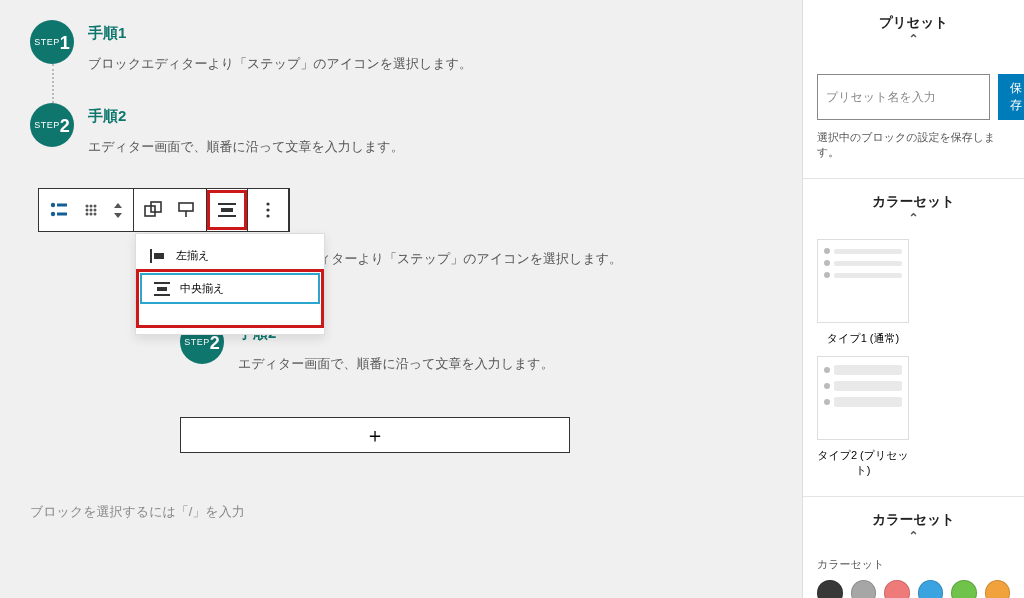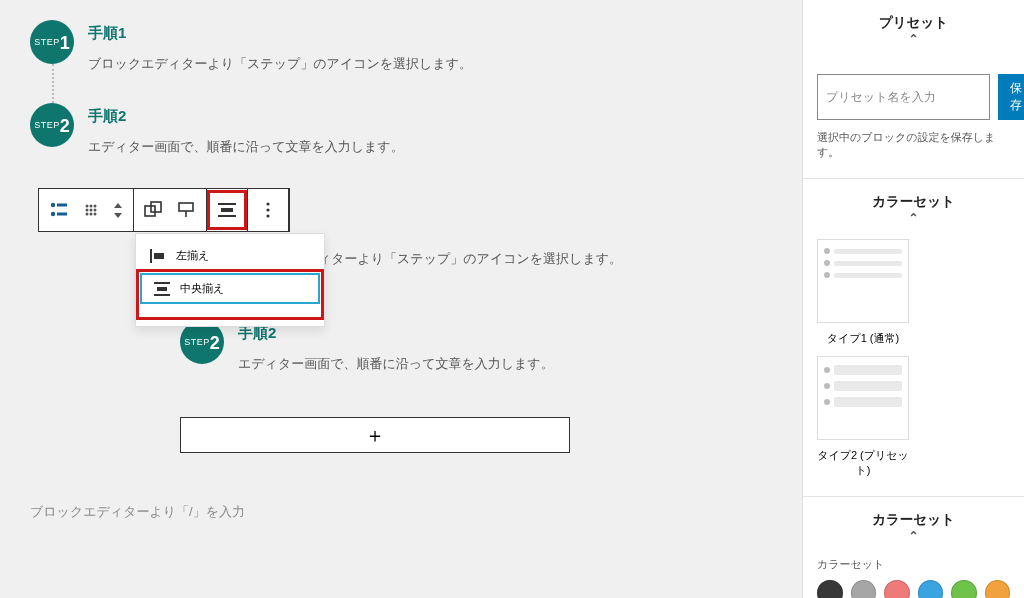--- a/index.html
+++ b/index.html
@@ -124,21 +124,21 @@
     cursor: pointer;
   }
   .tb-menu-item.selected {
     outline: 2px solid #2aa6cf;
     outline-offset: -2px;
   }
   .tb-menu-wrap {
     outline: 3px solid #cc1818;
     outline-offset: 1px;
     margin: 2px 4px 4px 4px;
-    padding-bottom: 12px;
+    padding-bottom: 20px;
   }
 
   
   .sidebar {
     width: 222px;
     background: #fff;
     border-left: 1px solid #ddd;
     display: flex;
     flex-direction: column;
     overflow-y: auto;
@@ -229,21 +229,21 @@
         <div class="step-title">手順2</div>
         <div class="step-desc">エディター画面で、順番に沿って文章を入力します。</div>
       </div>
     </div>
   </div>
 
   <div class="add-block">
     <span>＋</span>
   </div>
 
-  <div class="placeholder-hint">ブロックエディターより「/」を入力</div>
+  <div class="placeholder-hint">ブロックを選択するには「/」を入力</div>
 
   <div class="block-toolbar">
     <div class="tb-seg">
       <div class="tb-btn primary">
         <svg width="20" height="20" viewBox="0 0 20 20">
             <circle cx="4" cy="5" r="2.2" fill="currentColor"></circle>
             <rect x="8" y="3.5" width="10" height="3" fill="currentColor"></rect>
             <circle cx="4" cy="14" r="2.2" fill="currentColor"></circle>
             <rect x="8" y="12.5" width="10" height="3" fill="currentColor"></rect>
           </svg>

